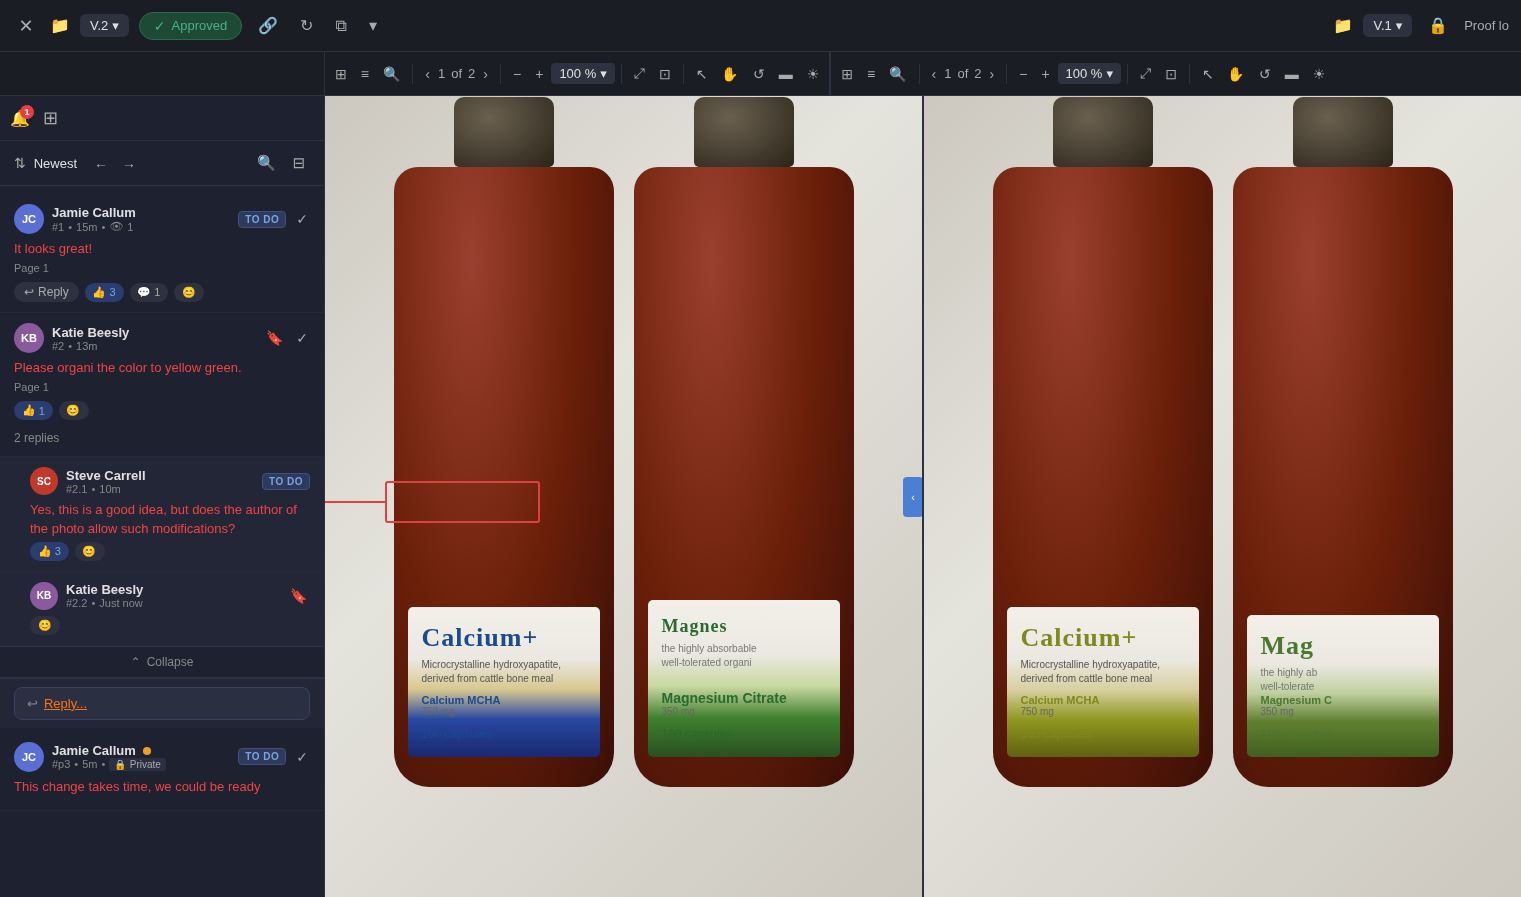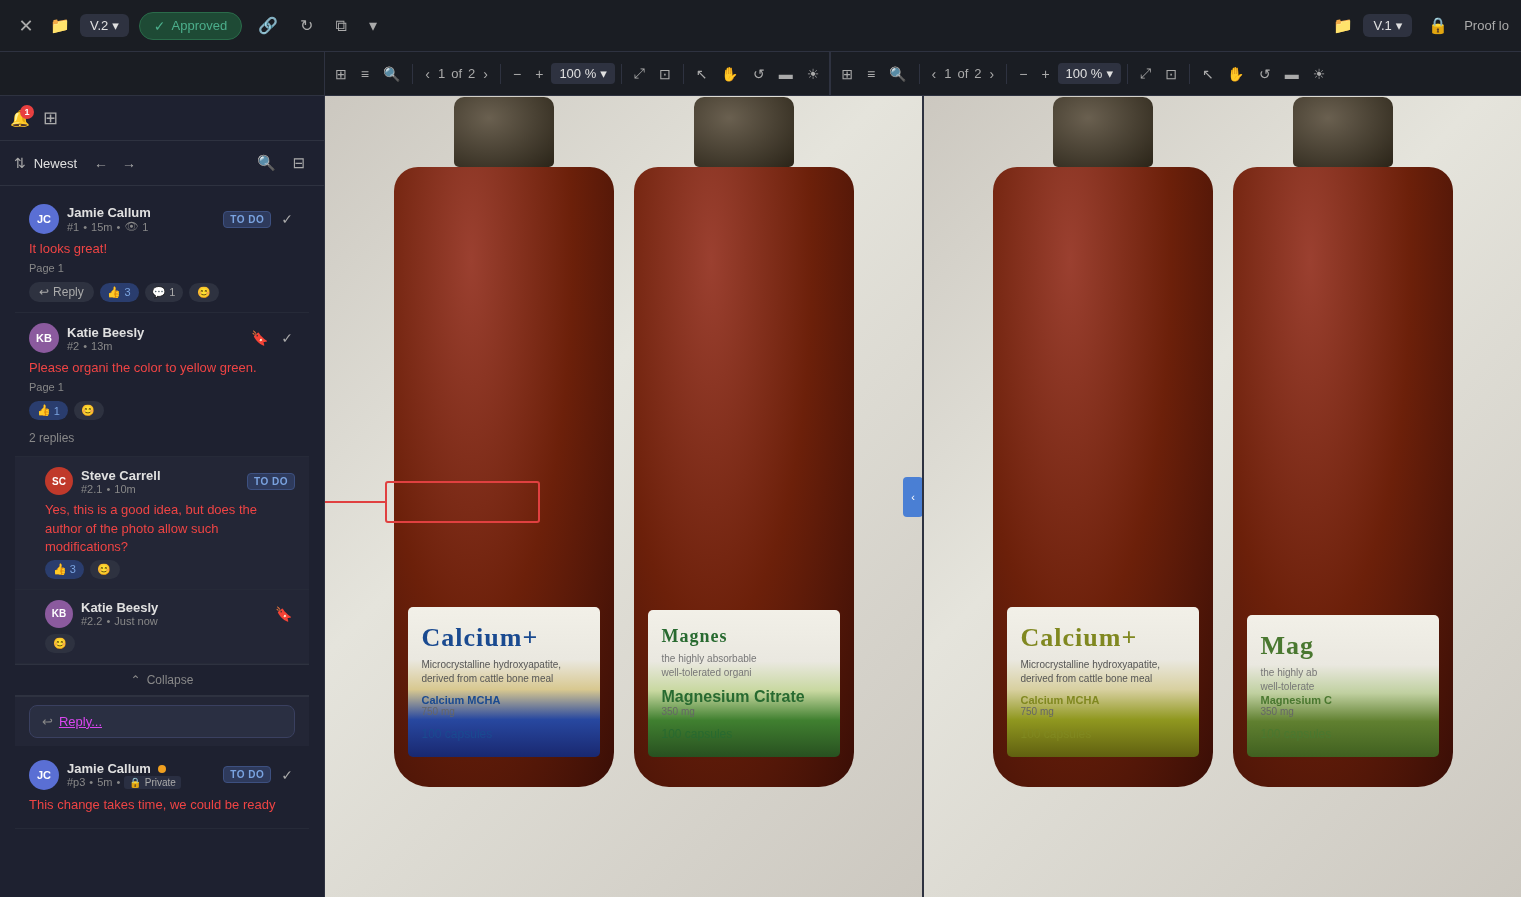--- a/index.html
+++ b/index.html
@@ -81,21 +81,21 @@
 
     .sort-label { color: #e0e0e0; font-size: 13px; font-weight: 500; }
     .nav-arrows { display: flex; gap: 4px; margin-left: 4px; }
     .nav-arrow { background: transparent; border: none; color: #aaa; cursor: pointer; font-size: 14px; padding: 2px 5px; border-radius: 4px; }
     .sidebar-actions { margin-left: auto; display: flex; gap: 6px; }
     .sidebar-action-btn { background: transparent; border: none; color: #aaa; cursor: pointer; font-size: 15px; padding: 3px 5px; border-radius: 4px; }
 
     .comments-list {
       flex: 1;
       overflow-y: auto;
-      padding: 8px 15px;
+      padding: 8px 0;
     }
     .comments-list::-webkit-scrollbar { width: 4px; }
     .comments-list::-webkit-scrollbar-track { background: transparent; }
     .comments-list::-webkit-scrollbar-thumb { background: #3a3f52; border-radius: 2px; }
 
     
     .comment-item {
       padding: 10px 14px;
       border-bottom: 1px solid #262a38;
       cursor: pointer;
@@ -448,21 +448,21 @@
       </div>
 
       <div class="collapse-bar">
         <span style="margin-right:6px;">⌃</span>
         <span>Collapse</span>
       </div>
 
       <div class="reply-input-container" style="background:#232636;">
         <div class="reply-input">
           <span style="color:#888;">↩</span>
-          <span style="color:#d946ef;text-decoration:underline;">Reply...</span>
+          <span style="color:#f97316;text-decoration:underline;">Reply...</span>
         </div>
       </div>
 
       <div class="comment-item" style="margin-top:4px;">
         <div class="comment-header">
           <div class="avatar avatar-jc">JC</div>
           <div class="comment-meta">
             <div class="comment-author">
               Jamie Callum
               <span style="display:inline-block;width:8px;height:8px;background:#f0a020;border-radius:50%;margin-left:4px;"></span>
@@ -511,21 +511,21 @@
 
         <div style="position:relative;width:240px;height:800px;flex-shrink:0;">
 
           <div style="width:100px;height:70px;background:radial-gradient(ellipse at 35% 30%,#6a6050,#2a2418);border-radius:10px 10px 5px 5px;margin:0 auto;"></div>
 
           <div style="width:220px;height:620px;background:radial-gradient(ellipse at 35% 15%,#9B4030,#6C200A,#3A0E06);border-radius:24px 24px 35px 35px;position:relative;overflow:hidden;margin:0 auto;">
 
             <div style="position:absolute;bottom:30px;left:14px;right:14px;background:linear-gradient(180deg,#f2f0e8 0%,#eae8e0 35%,#c8d8a0 55%,#408030 75%,#285020 100%);border-radius:5px;padding:16px 14px;">
               <div style="font-size:18px;font-weight:bold;color:#286a30;font-family:Georgia,serif;letter-spacing:1px;">Magnes</div>
               <div style="font-size:10px;color:#777;line-height:1.4;margin-top:5px;">the highly absorbable<br>well-tolerated organi</div>
-              <div style="font-size:16px;color:#286a30;margin-top:8px;font-weight:600;">Magnesium Citrate</div>
+              <div style="font-size:14px;color:#286a30;margin-top:20px;font-weight:600;">Magnesium Citrate</div>
               <div style="font-size:10px;color:#666;">350 mg</div>
               <div style="font-size:12px;color:#286a30;margin-top:10px;">100 capsules</div>
             </div>
           </div>
         </div>
 
         <div style="position:absolute;border:2px solid #e04040;border-radius:3px;top:385px;left:60px;width:155px;height:42px;pointer-events:none;z-index:5;"></div>
 
         <div style="position:absolute;top:405px;left:0px;width:60px;height:2px;background:#e04040;pointer-events:none;z-index:5;"></div>
 

